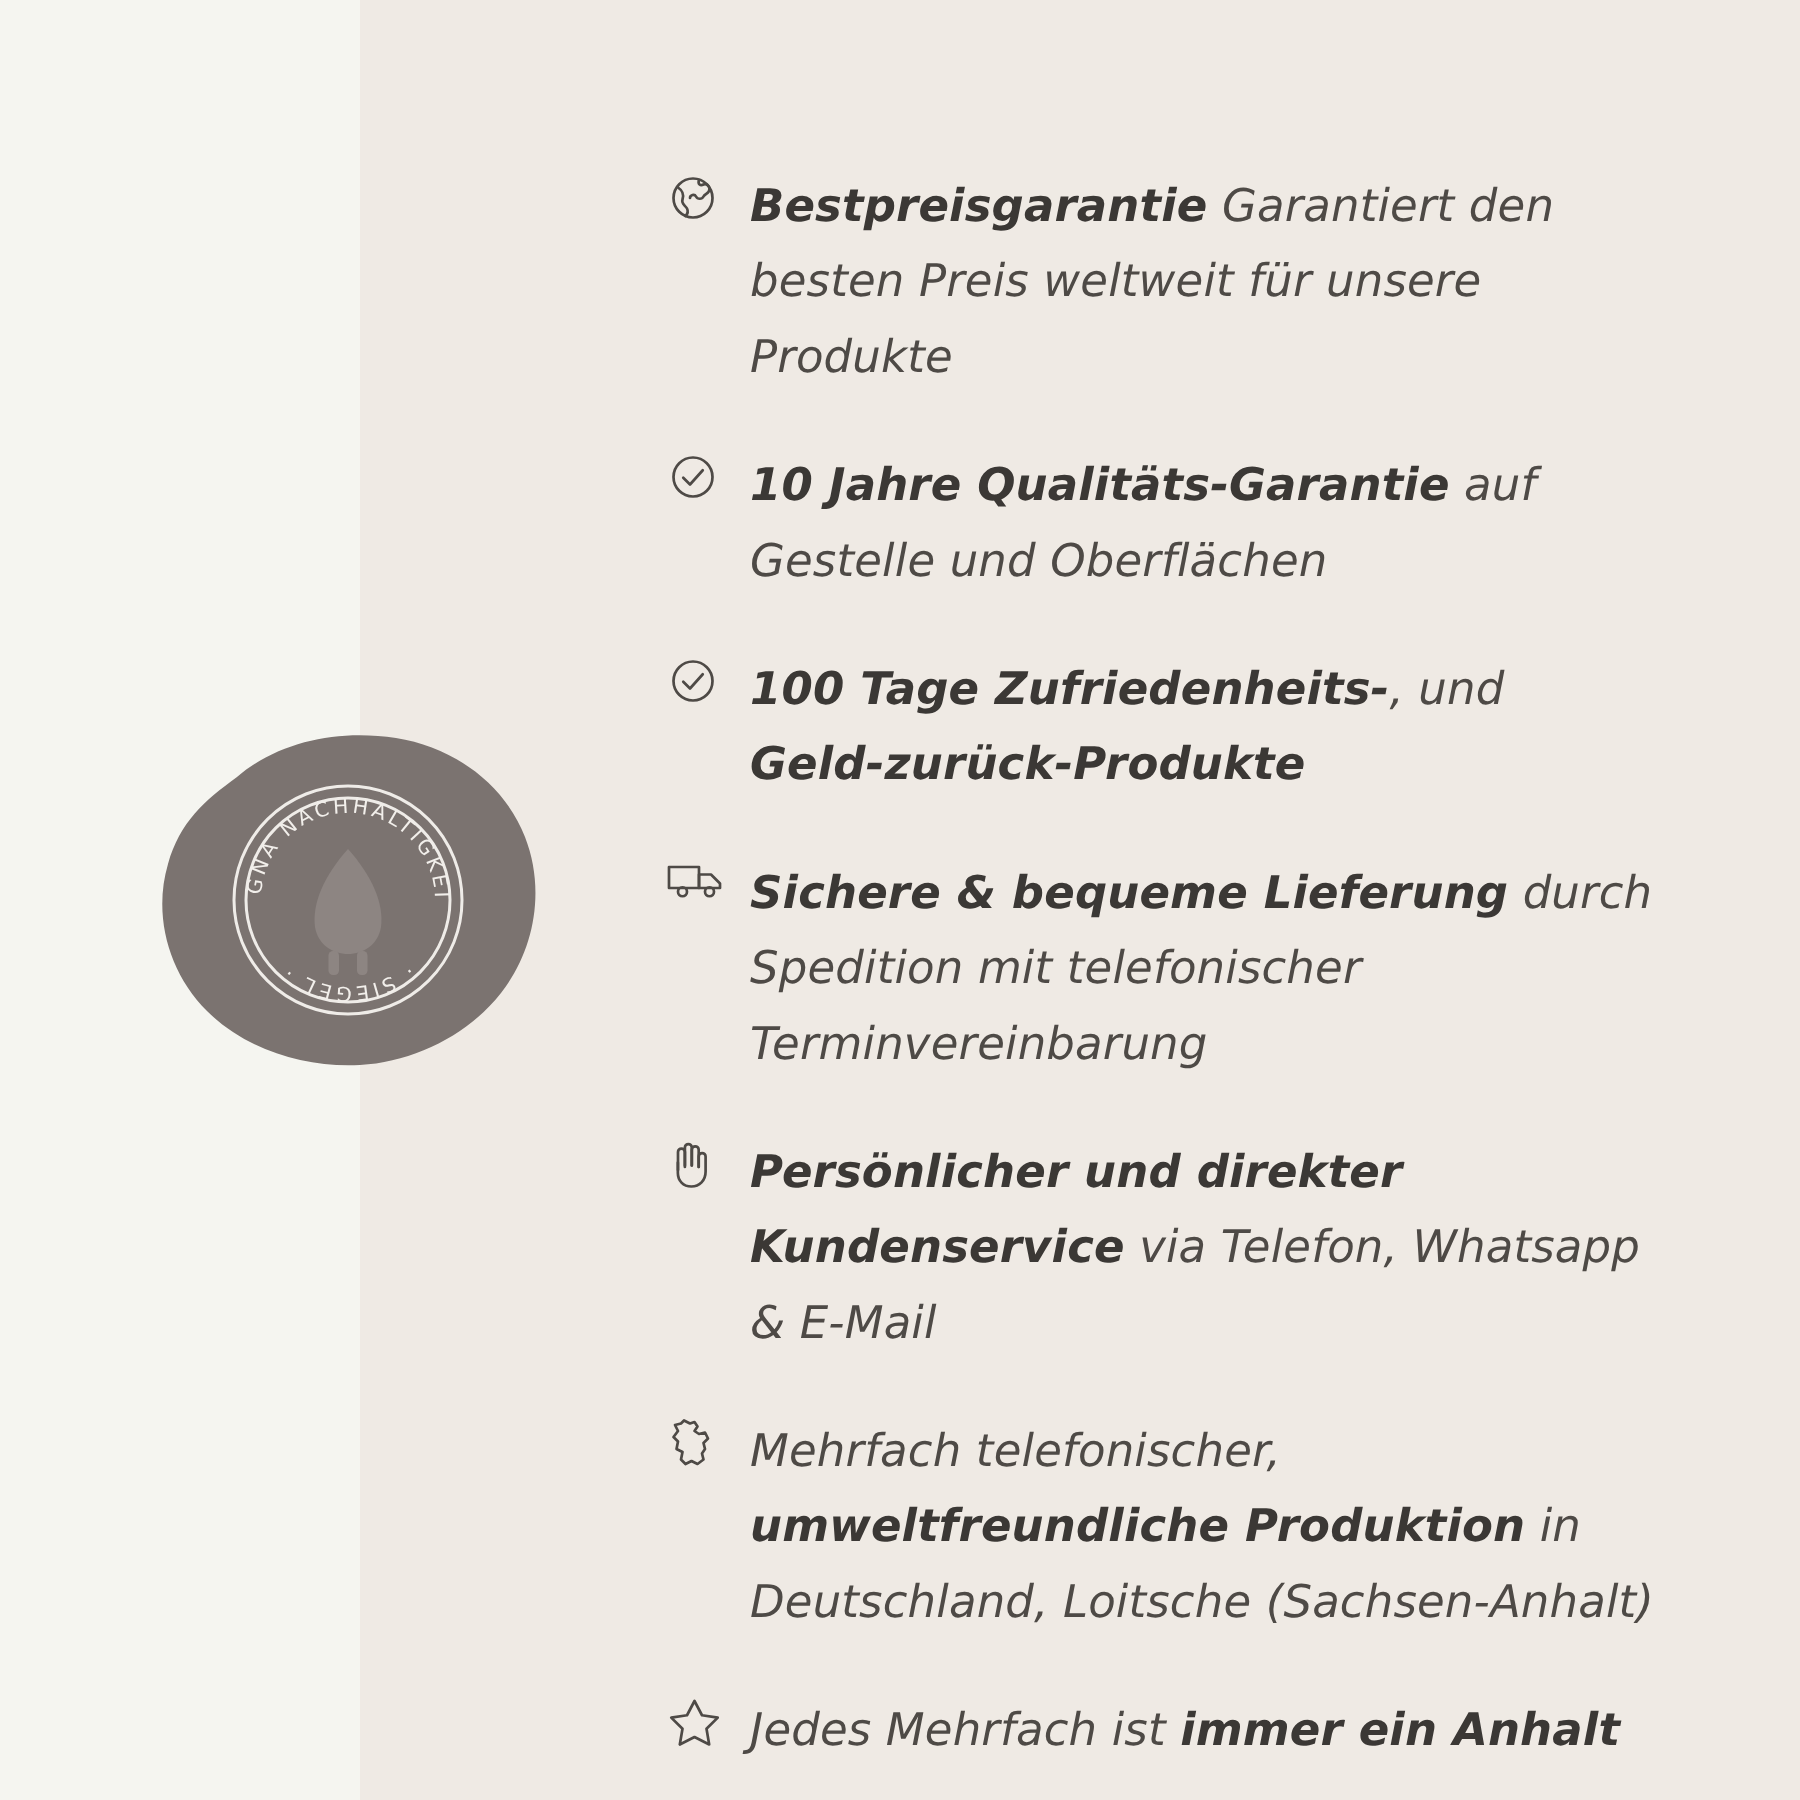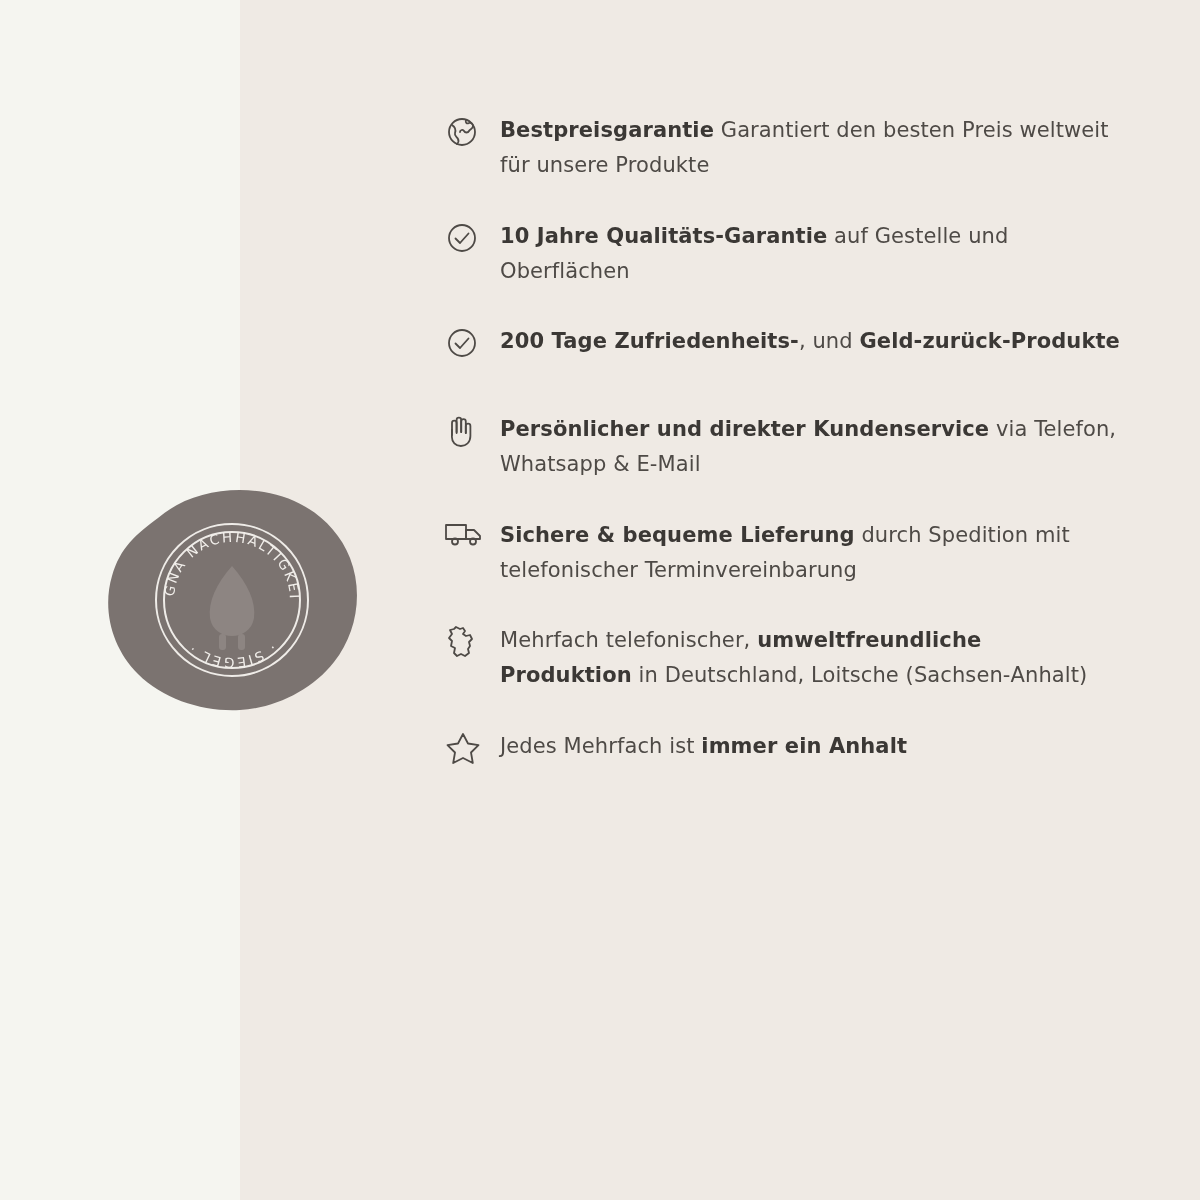--- a/index.html
+++ b/index.html
@@ -65,26 +65,27 @@
     height: 54px;
     display: flex;
     align-items: flex-start;
     justify-content: flex-start;
     padding-top: 2px;
     box-sizing: border-box;
   }
 
   .feature-text {
     flex: 1 1 auto;
-    font-size: 21px;
+    font-size: 30px;
     line-height: 1.68;
     color: #4e4a46;
     letter-spacing: 0.1px;
     padding-top: 1px;
     max-width: 620px;
+    font-style: italic;
   }
 
   .feature-text b {
     font-weight: 700;
     color: #3b3835;
   }
 
   svg {
     display: block;
   }
@@ -170,49 +171,49 @@
       <div class="feature-text"><b>10 Jahre Qualitäts‑Garantie</b><span> auf Gestelle und Oberflächen</span></div>
     </div>
 
     <div class="feature-row">
       <span class="feature-icon">
         <svg width="36" height="36" viewBox="0 0 36 36">
           <circle class="icon-stroke" cx="18" cy="18" r="13"></circle>
           <path class="icon-stroke" d="M11.5 18.5 l4.5 4.5 l8.5 -9.5"></path>
         </svg>
       </span>
-      <div class="feature-text"><b>200 Tage Zufriedenheits‑</b><span>, und </span><b>Geld‑zurück‑Produkte</b></div>
+      <div class="feature-text"><b>100 Tage Zufriedenheits‑</b><span>, und </span><b>Geld‑zurück‑Produkte</b></div>
+    </div>
+
+    <div class="feature-row">
+      <span class="feature-icon">
+        <svg width="40" height="30" viewBox="0 0 40 30">
+          <path class="icon-stroke" d="M2 6 h20 v14 H2 z"></path>
+          <path class="icon-stroke" d="M22 11 h8 l6 6 v3 h-14 z"></path>
+          <circle class="icon-stroke" cx="11" cy="22.5" r="3"></circle>
+          <circle class="icon-stroke" cx="29" cy="22.5" r="3"></circle>
+        </svg>
+      </span>
+      <div class="feature-text"><b>Sichere &amp; bequeme Lieferung</b><span> durch Spedition mit telefonischer Terminvereinbarung</span></div>
     </div>
 
     <div class="feature-row">
       <span class="feature-icon">
         <svg width="34" height="36" viewBox="0 0 34 36">
           <path class="icon-stroke" d="M8 22 V10 a2.3 2.3 0 0 1 4.6 0 V20"></path>
           <path class="icon-stroke" d="M12.6 19 V7 a2.3 2.3 0 0 1 4.6 0 V19"></path>
           <path class="icon-stroke" d="M17.2 19 V8.5 a2.3 2.3 0 0 1 4.6 0 V20"></path>
           <path class="icon-stroke" d="M21.8 20 V13 a2.3 2.3 0 0 1 4.6 0 v10 c0 6 -4 10 -9.5 10 c-5.5 0 -9 -4 -9 -9 v-7"></path>
         </svg>
       </span>
       <div class="feature-text"><b>Persönlicher und direkter Kundenservice</b><span> via Telefon, Whatsapp &amp; E‑Mail</span></div>
     </div>
 
     <div class="feature-row">
       <span class="feature-icon">
-        <svg width="40" height="30" viewBox="0 0 40 30">
-          <path class="icon-stroke" d="M2 6 h20 v14 H2 z"></path>
-          <path class="icon-stroke" d="M22 11 h8 l6 6 v3 h-14 z"></path>
-          <circle class="icon-stroke" cx="11" cy="22.5" r="3"></circle>
-          <circle class="icon-stroke" cx="29" cy="22.5" r="3"></circle>
-        </svg>
-      </span>
-      <div class="feature-text"><b>Sichere &amp; bequeme Lieferung</b><span> durch Spedition mit telefonischer Terminvereinbarung</span></div>
-    </div>
-
-    <div class="feature-row">
-      <span class="feature-icon">
         <svg width="34" height="38" viewBox="0 0 34 38">
           <path class="icon-stroke" d="M12 3 l4 2 l3 -1 l2 3 l-2 3 l3 2 l4 -1 l2 4 l-3 3 l1 4 l-2 3 l1 4 l-4 3 l-4 -2 l-4 2 l-3 -3 l1 -5 l-4 -2 l1 -5 l-3 -3 l3 -4 l-2 -4 l4 -1 z"></path>
         </svg>
       </span>
       <div class="feature-text"><span>Mehrfach telefonischer, </span><b>umweltfreundliche Produktion</b><span> in Deutschland, Loitsche (Sachsen‑Anhalt)</span></div>
     </div>
 
     <div class="feature-row">
       <span class="feature-icon">
         <svg width="38" height="38" viewBox="0 0 38 38">

